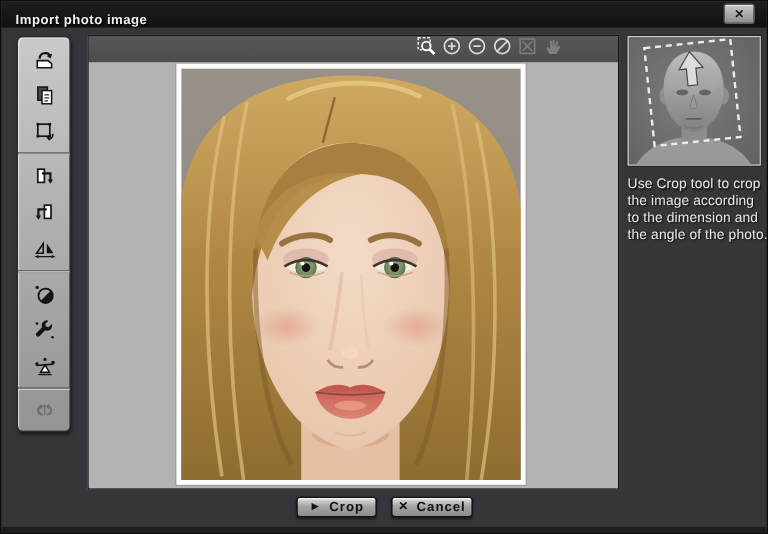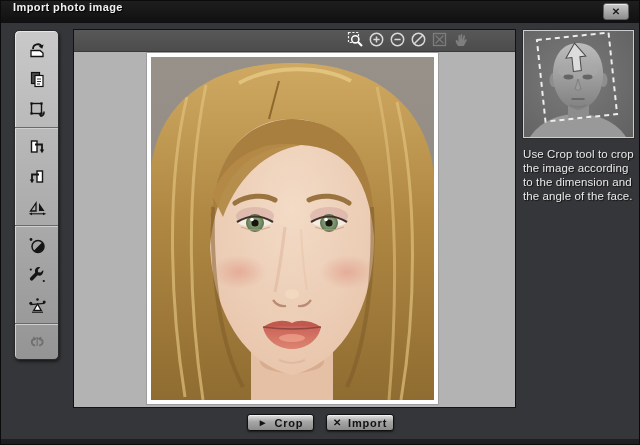--- a/index.html
+++ b/index.html
@@ -6,21 +6,21 @@
   *{box-sizing:border-box;}
   .dialog{
     position:relative;width:640px;height:445px;overflow:hidden;
     background:#353639;border:1px solid #0b0b0b;
     font-family:"Liberation Sans",sans-serif;
   }
   
   .titlebar{
     position:absolute;left:0;top:0;width:100%;height:22px;
     background:linear-gradient(180deg,#1e1e1e,#101010);
-    display:flex;align-items:flex-start;
+    display:flex;align-items:flex-end;
   }
   .titlebar .title{
     margin-left:12px;color:#f2f2f2;font-size:11px;font-weight:bold;
     letter-spacing:.4px;text-shadow:1px 1px 1px #000;
   }
   .close-btn{
     position:absolute;right:10px;top:2px;width:26px;height:17px;
     border:1px solid #5f5f5f;border-radius:3px;
     background:linear-gradient(180deg,#c9c9c9,#8d8d8d);
     box-shadow:inset 0 1px 0 #e9e9e9;
@@ -356,26 +356,26 @@
         <ellipse cx="63.5" cy="46" rx="5" ry="2.4" fill="#5a5a5a" opacity="0.85"></ellipse>
         <path d="M54,48 L51,58 Q54,61 57,58 Z" fill="#9a9a9a" stroke="#6f6f6f" stroke-width="0.6"></path>
         <path d="M47.5,68 H60.5" stroke="#5f5f5f" stroke-width="1.5"></path>
         <path d="M46,74 Q54,78 62,74" stroke="#777777" stroke-width="1" fill="none"></path>
         <g transform="rotate(-6,54,46)">
           <rect x="17" y="5" width="72" height="82" fill="none" stroke="#ededed" stroke-width="2" stroke-dasharray="5,4"></rect>
           <path d="M54,12 L44,26 H50 V40 H58 V26 H64 Z" fill="#dcdcdc" stroke="#4a4a4a" stroke-width="1"></path>
         </g>
       </svg>
     </div>
-    <div class="instructions">Use Crop tool to crop the image according to the dimension and the angle of the face.</div>
+    <div class="instructions">Use Crop tool to crop the image according to the dimension and the angle of the photo.</div>
   </div>
 
   <div class="footer-btn btn-next">
     <span class="btn-glyph">►</span>
     <span>Crop</span>
   </div>
   <div class="footer-btn btn-cancel">
     <span class="btn-glyph">✕</span>
-    <span>Import</span>
+    <span>Cancel</span>
   </div>
 
   <div class="bottom-edge"></div>
 </div>
 
 </body></html>

